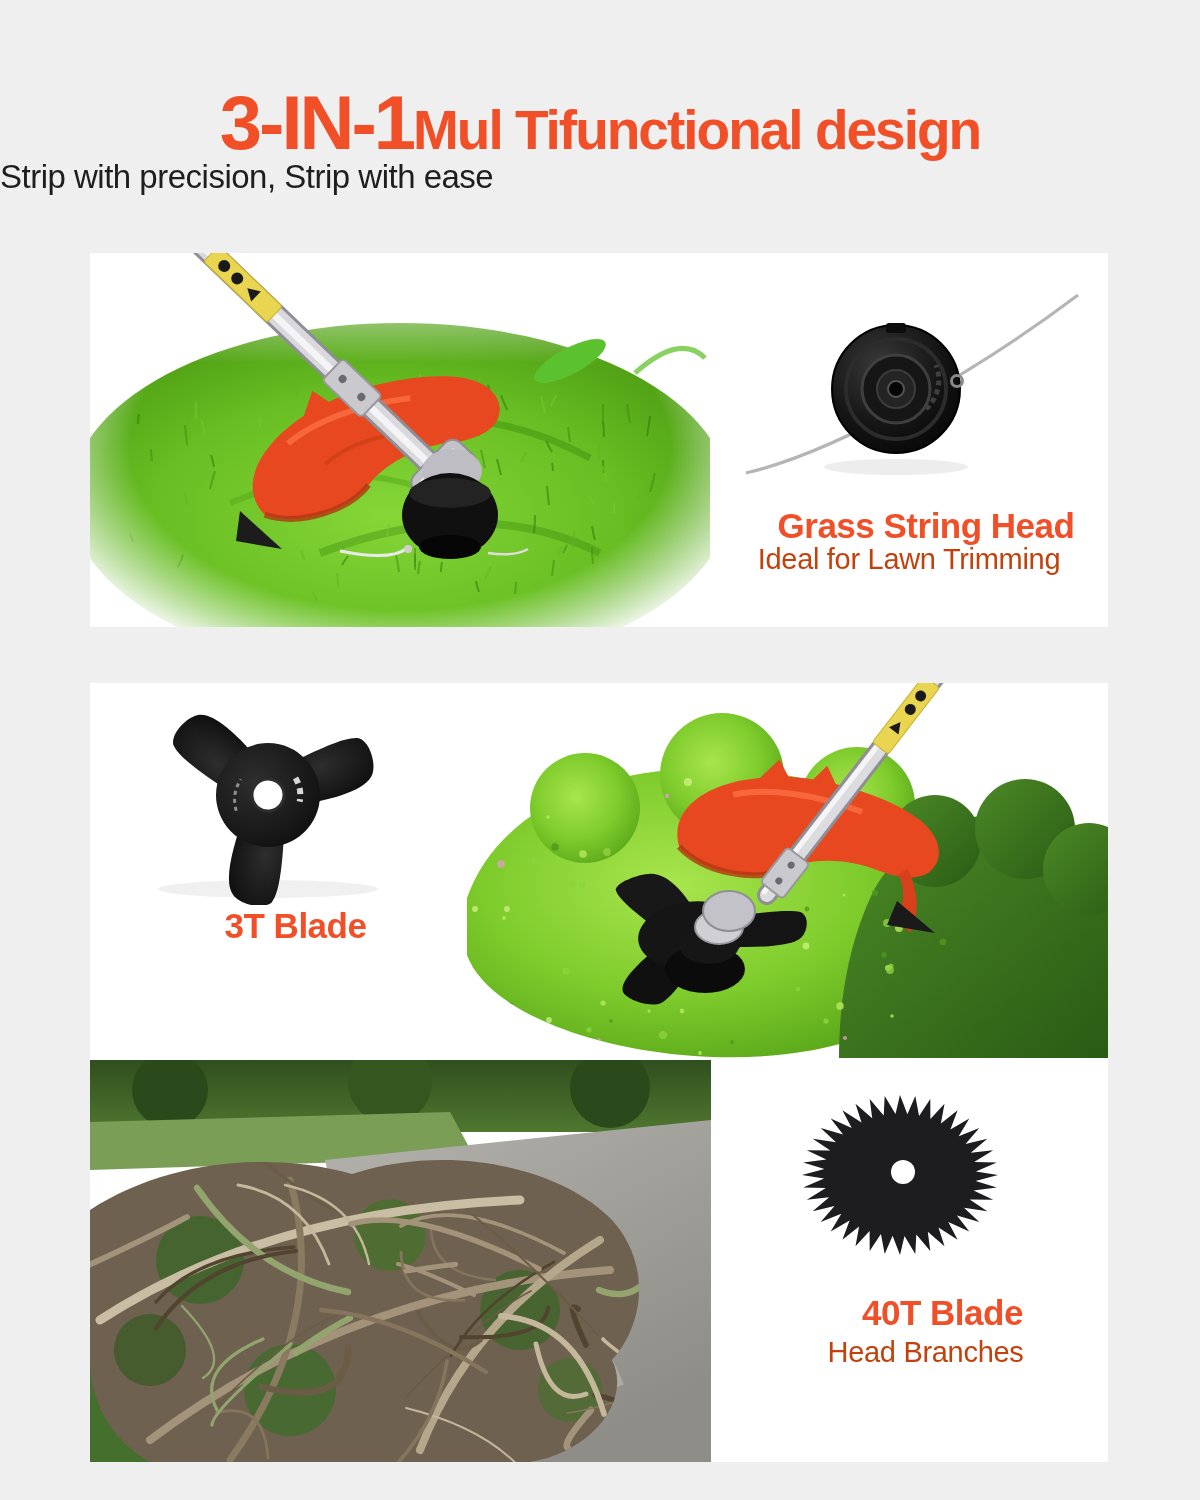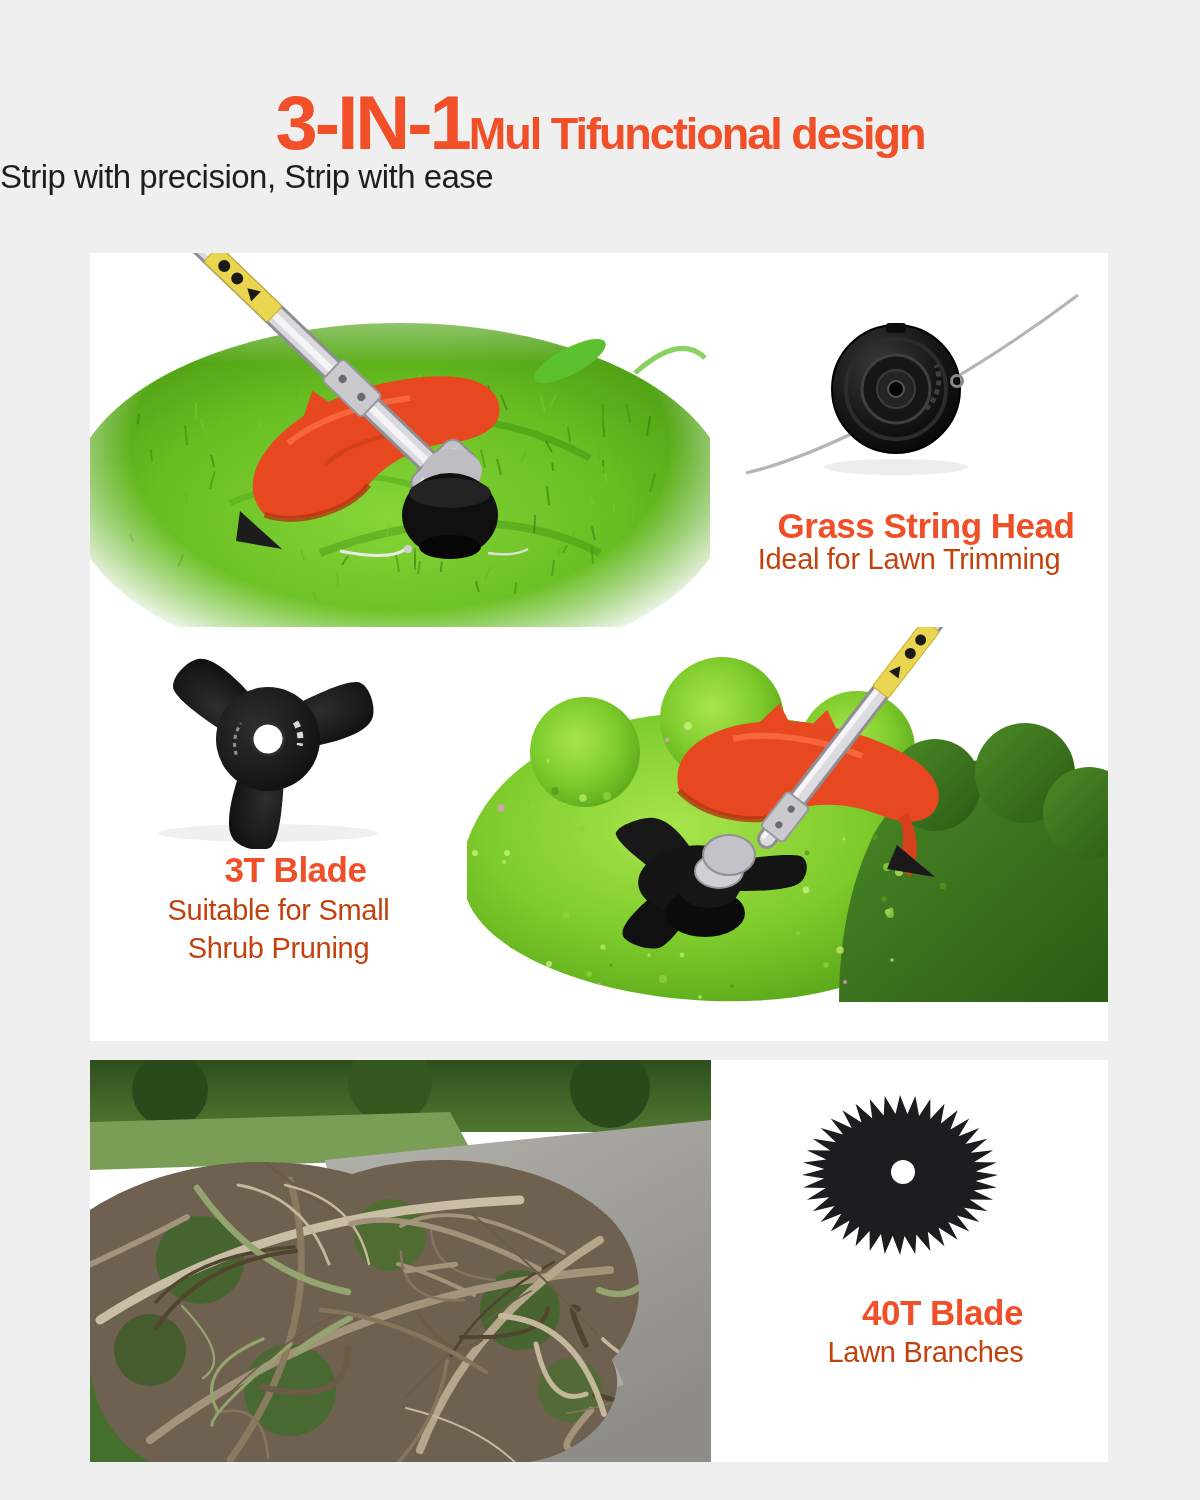--- a/index.html
+++ b/index.html
@@ -10,29 +10,29 @@
     -webkit-font-smoothing:antialiased;
   }
   .page{position:absolute;inset:0;}
   
   .title{
     position:absolute;top:64px;left:0;width:100%;
     text-align:center;line-height:1;color:#f04f28;font-weight:bold;
     letter-spacing:-2px;white-space:nowrap;
   }
   .title .t-big{font-size:76px;letter-spacing:-3px;text-align:center;}
-  .title .t-rest{font-size:45px;letter-spacing:-2px;}
+  .title .t-rest{font-size:55px;letter-spacing:-2px;}
   .subtitle{
     position:absolute;top:158px;left:0;width:100%;
     text-align:left;font-size:33px;color:#1e1e1e;letter-spacing:-0.5px;
   }
   
   .card{position:absolute;left:90px;width:1018px;background:#ffffff;}
   .sec1{top:253px;height:374px;}
-  .sec2{top:627px;height:414px;}
+  .sec2{top:683px;height:414px;}
   .sec3{top:1060px;height:402px;}
   .photo{position:absolute;top:0;overflow:hidden;background:#fff;}
   .photo svg{display:block;}
   .p-grass{left:0;width:620px;height:374px;}
   .p-shrub{left:377px;width:641px;height:375px;}
   .p-branch{left:0;width:621px;height:402px;}
   .panel{position:absolute;top:0;bottom:0;text-align:center;}
   .panel-1{left:620px;width:398px;}
   .panel-2{left:0;width:377px;}
   .panel-3{left:621px;width:429px;}
@@ -284,24 +284,20 @@
                 <path d="M 24,-22 C 60,-28 92,-32 104,-26 C 113,-20 113,2 106,12 C 96,26 60,24 24,19 Z" fill="url(#blade3G)"></path>
               </g>
           </g>
           <circle cx="0" cy="0" r="52" fill="url(#blade3G)"></circle>
           <circle cx="0" cy="0" r="16" fill="#ffffff" stroke="#2e2e2e" stroke-width="3"></circle>
           <path d="M 30,-12 a 32 32 0 0 1 0,24" stroke="#d8d8d8" stroke-width="6" fill="none" stroke-dasharray="6 5"></path>
           <path d="M -34,10 a 36 36 0 0 1 10,-30" stroke="#bdbdbd" stroke-width="3" fill="none" stroke-dasharray="4 4" opacity="0.7"></path>
         </g>
       </svg>
       <h2>3T Blade</h2>
-      <div class="desc">
-        <div>Suitable for Small</div>
-        <div>Shrub Pruning</div>
-      </div>
     </div>
 
     <div class="photo p-shrub">
       <svg width="641" height="375" viewBox="0 0 641 375">
         <defs>
           <radialGradient id="shrubG" cx="42%" cy="40%" r="70%">
             <stop offset="0%" stop-color="#a8e54c"></stop>
             <stop offset="55%" stop-color="#7ecb2c"></stop>
             <stop offset="100%" stop-color="#55a317"></stop>
           </radialGradient>
@@ -537,18 +533,18 @@
       </svg>
     </div>
 
     <div class="panel panel-3">
       <svg id="saw40" width="397" height="200" viewBox="0 0 397 200">
           <path d="M287.0,101.0L264.6,106.9L285.8,113.5L262.6,116.4L282.2,125.7L258.7,125.4L276.3,137.3L253.0,133.8L268.3,148.0L245.9,141.5L258.3,157.6L237.3,148.1L246.6,165.7L227.5,153.6L233.5,172.3L216.8,157.8L219.3,177.1L205.3,160.6L204.3,180.0L193.5,161.9L189.0,181.0L181.6,161.7L173.7,180.0L169.9,160.0L158.7,177.1L158.6,156.9L144.5,172.3L148.1,152.4L131.4,165.7L138.6,146.6L119.7,157.6L130.3,139.7L109.7,148.0L123.5,131.9L101.7,137.3L118.2,123.3L95.8,125.7L114.8,114.1L92.2,113.5L113.1,104.6L91.0,101.0L113.4,95.1L92.2,88.5L115.4,85.6L95.8,76.3L119.3,76.6L101.7,64.7L125.0,68.2L109.7,54.0L132.1,60.5L119.7,44.4L140.7,53.9L131.4,36.3L150.5,48.4L144.5,29.7L161.2,44.2L158.7,24.9L172.7,41.4L173.7,22.0L184.5,40.1L189.0,21.0L196.4,40.3L204.3,22.0L208.1,42.0L219.3,24.9L219.4,45.1L233.5,29.7L229.9,49.6L246.6,36.3L239.4,55.4L258.3,44.4L247.7,62.3L268.3,54.0L254.5,70.1L276.3,64.7L259.8,78.7L282.2,76.3L263.2,87.9L285.8,88.5L264.9,97.4Z" fill="#1d1d1f"></path>
           <circle cx="192" cy="98" r="12" fill="#ffffff"></circle>
         </svg>
       <h2>40T Blade</h2>
       <div class="desc">
-        <div>Lawn Branches</div>
+        <div>Head Branches</div>
       </div>
     </div>
   </div>
 
 </div>
 
 </body></html>

